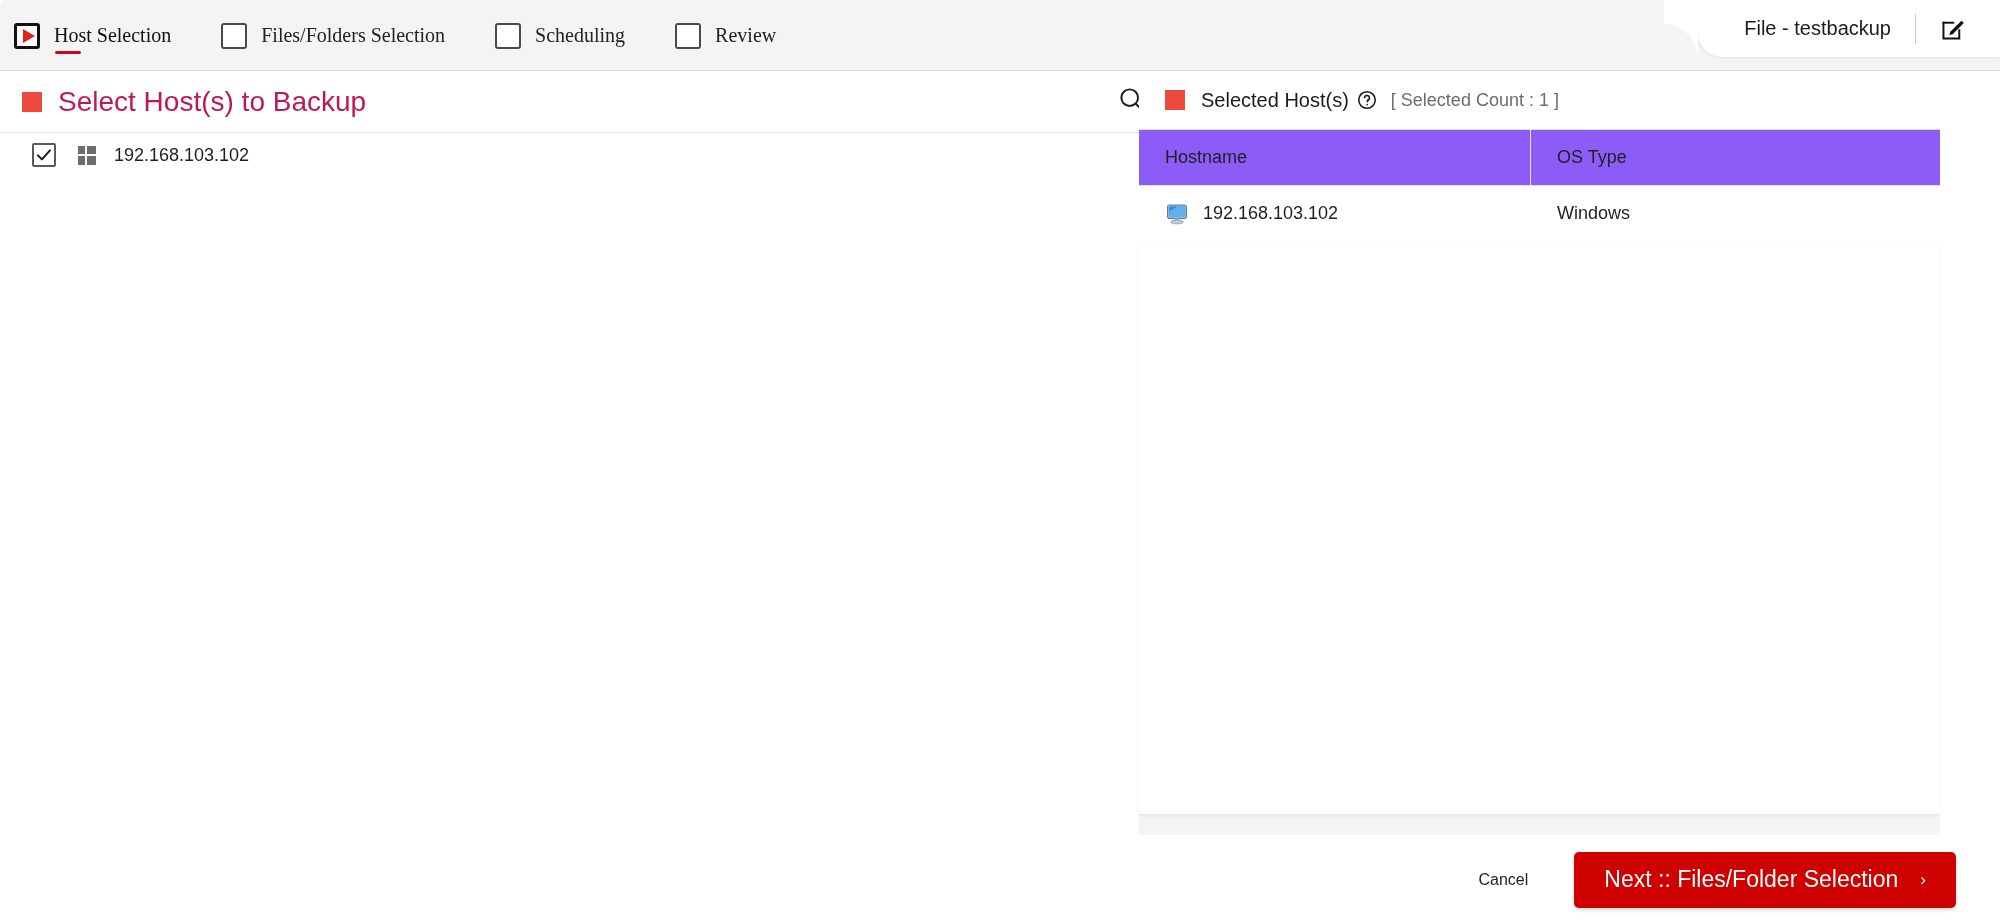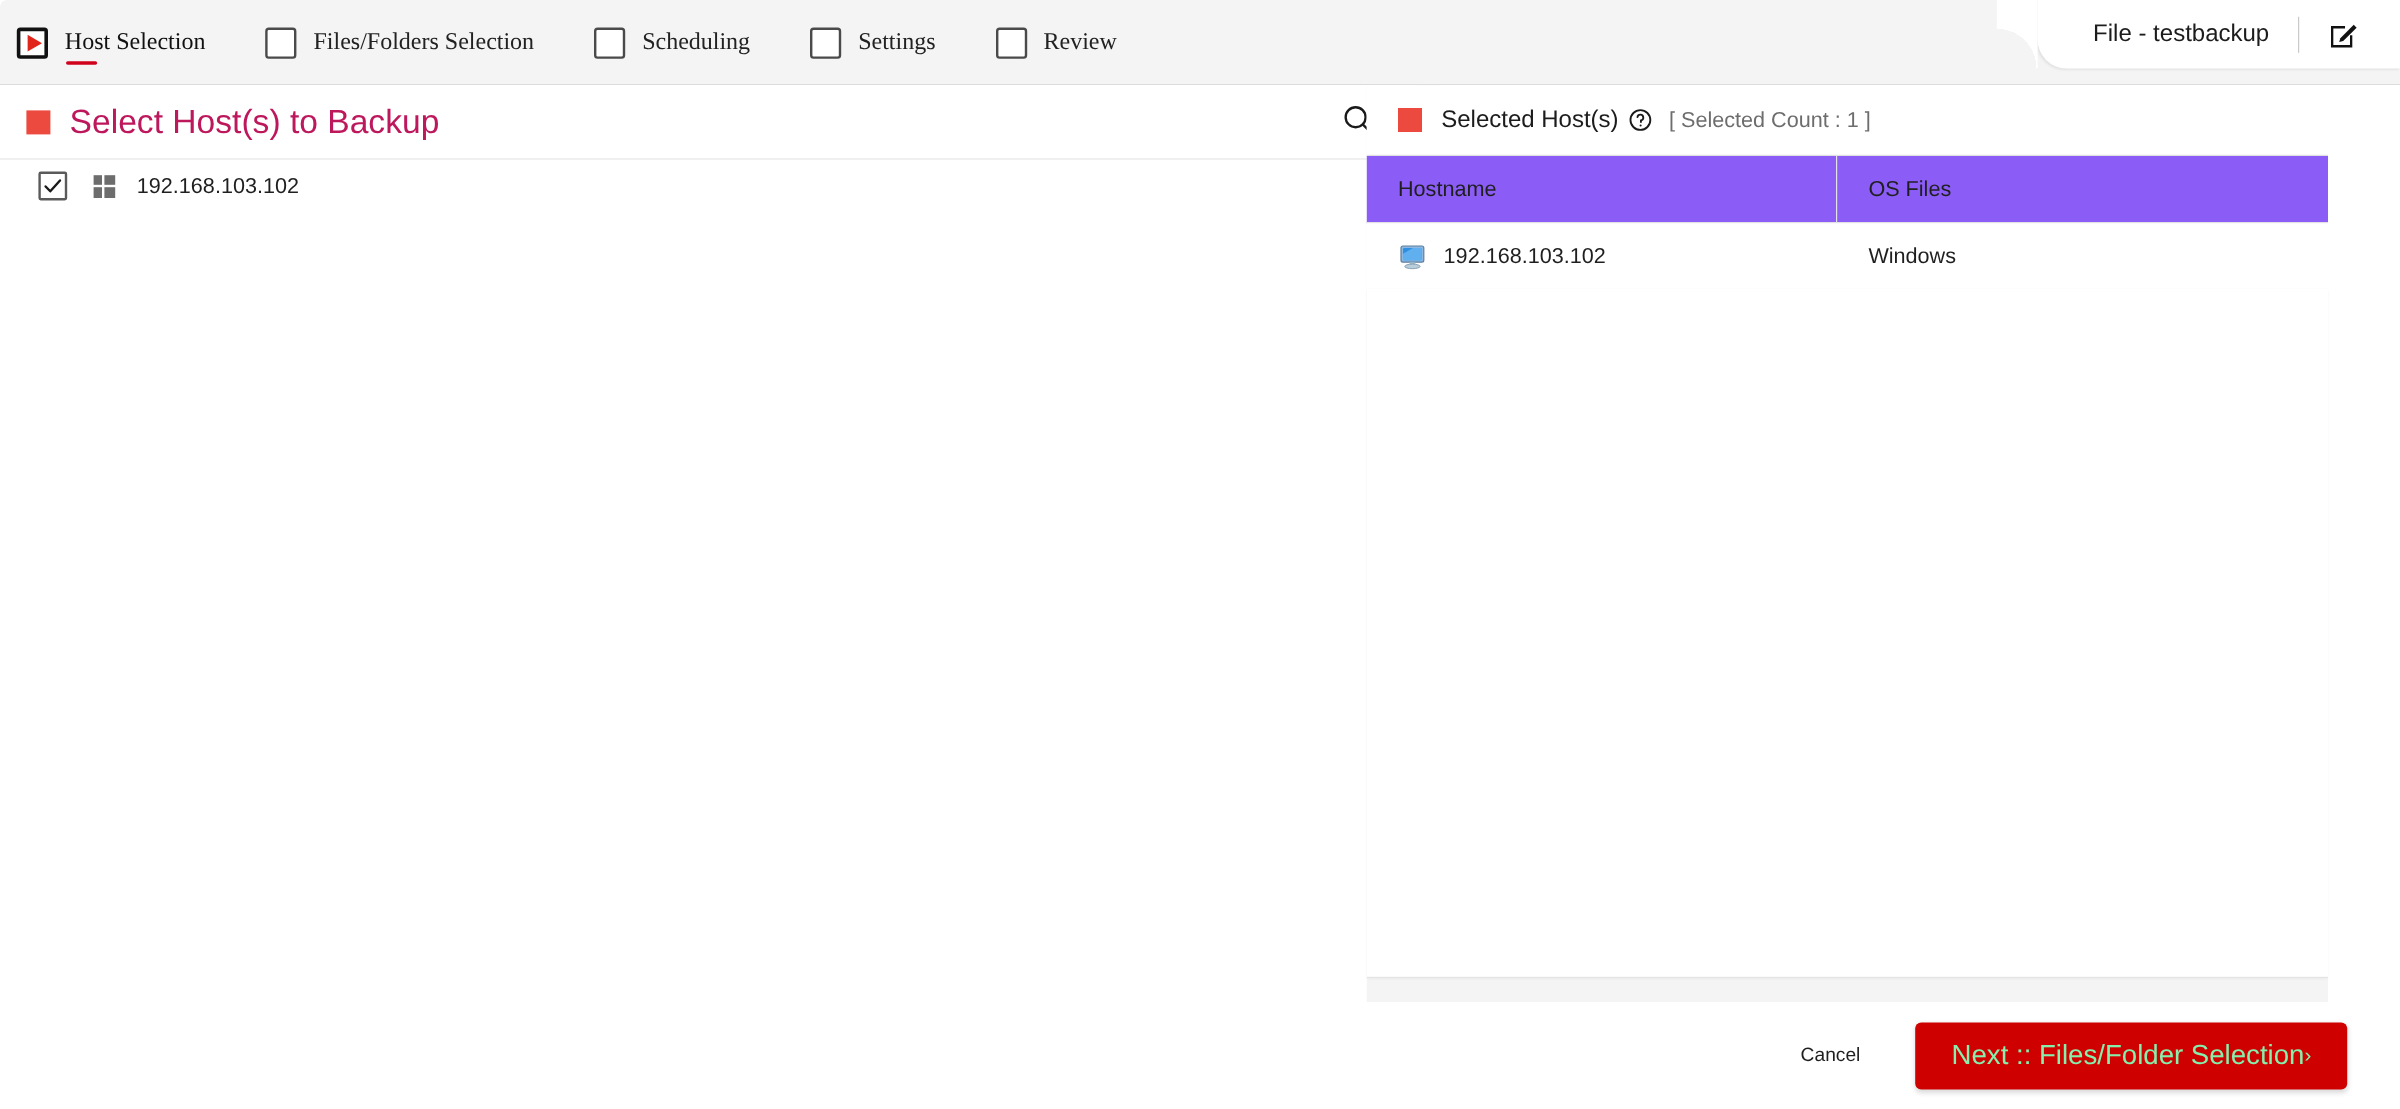--- a/index.html
+++ b/index.html
@@ -410,22 +410,23 @@
     background: none;
     border: none;
     cursor: pointer;
     font-family: inherit;
     padding: 6px 4px;
   }
 
   .next-btn {
     display: flex;
     align-items: center;
+    gap: 22px;
     background: #ce0000;
-    color: #86efac;
+    color: #ffffff;
     font-size: 23px;
     border: none;
     border-radius: 5px;
     padding: 12px 30px;
     height: 56px;
     cursor: pointer;
     font-family: inherit;
     box-shadow: 0 2px 4px rgba(0,0,0,0.15);
     white-space: nowrap;
   }
@@ -458,25 +459,20 @@
         <span class="step-label">Files/Folders Selection</span>
 
       </div>
 
       <div class="step">
         <span class="step-box"></span>
         <span class="step-label">Scheduling</span>
 
       </div>
 
-      <div class="step">
-        <span class="step-box"></span>
-        <span class="step-label">Settings</span>
-
-      </div>
 
       <div class="step">
         <span class="step-box"></span>
         <span class="step-label">Review</span>
 
       </div>
 
     </div>
 
     <div class="title-tab">
@@ -564,21 +560,21 @@
             <circle cx="11.2" cy="16" r="0.95" fill="#1a1a1a" stroke="none"></circle>
           </svg>
         </span>
         <span class="selected-count">[ Selected Count : 1 ]</span>
       </div>
 
       <div class="host-table">
 
         <div class="table-head">
           <div class="th col-host">Hostname</div>
-          <div class="th col-os">OS Files</div>
+          <div class="th col-os">OS Type</div>
         </div>
 
         <div class="table-row">
           <div class="td col-host">
             <span style="display:block;">
               <svg class="pc-icon" viewBox="0 0 24 24">
                 <rect x="2.5" y="3" width="19" height="13.5" rx="1.6" fill="#8fb8e0" stroke="#5d7f9e" stroke-width="1"></rect>
                 <rect x="4.2" y="4.6" width="15.6" height="10.3" rx="0.8" fill="#2e8fe0"></rect>
                 <path d="M4.2 14.9 L4.2 9.5 L12.5 4.6 L19.8 4.6 L19.8 14.9 Z" fill="#69b6f2" opacity="0.85"></path>
                 <rect x="9.6" y="16.5" width="4.8" height="2.6" fill="#9fb7c9"></rect>

